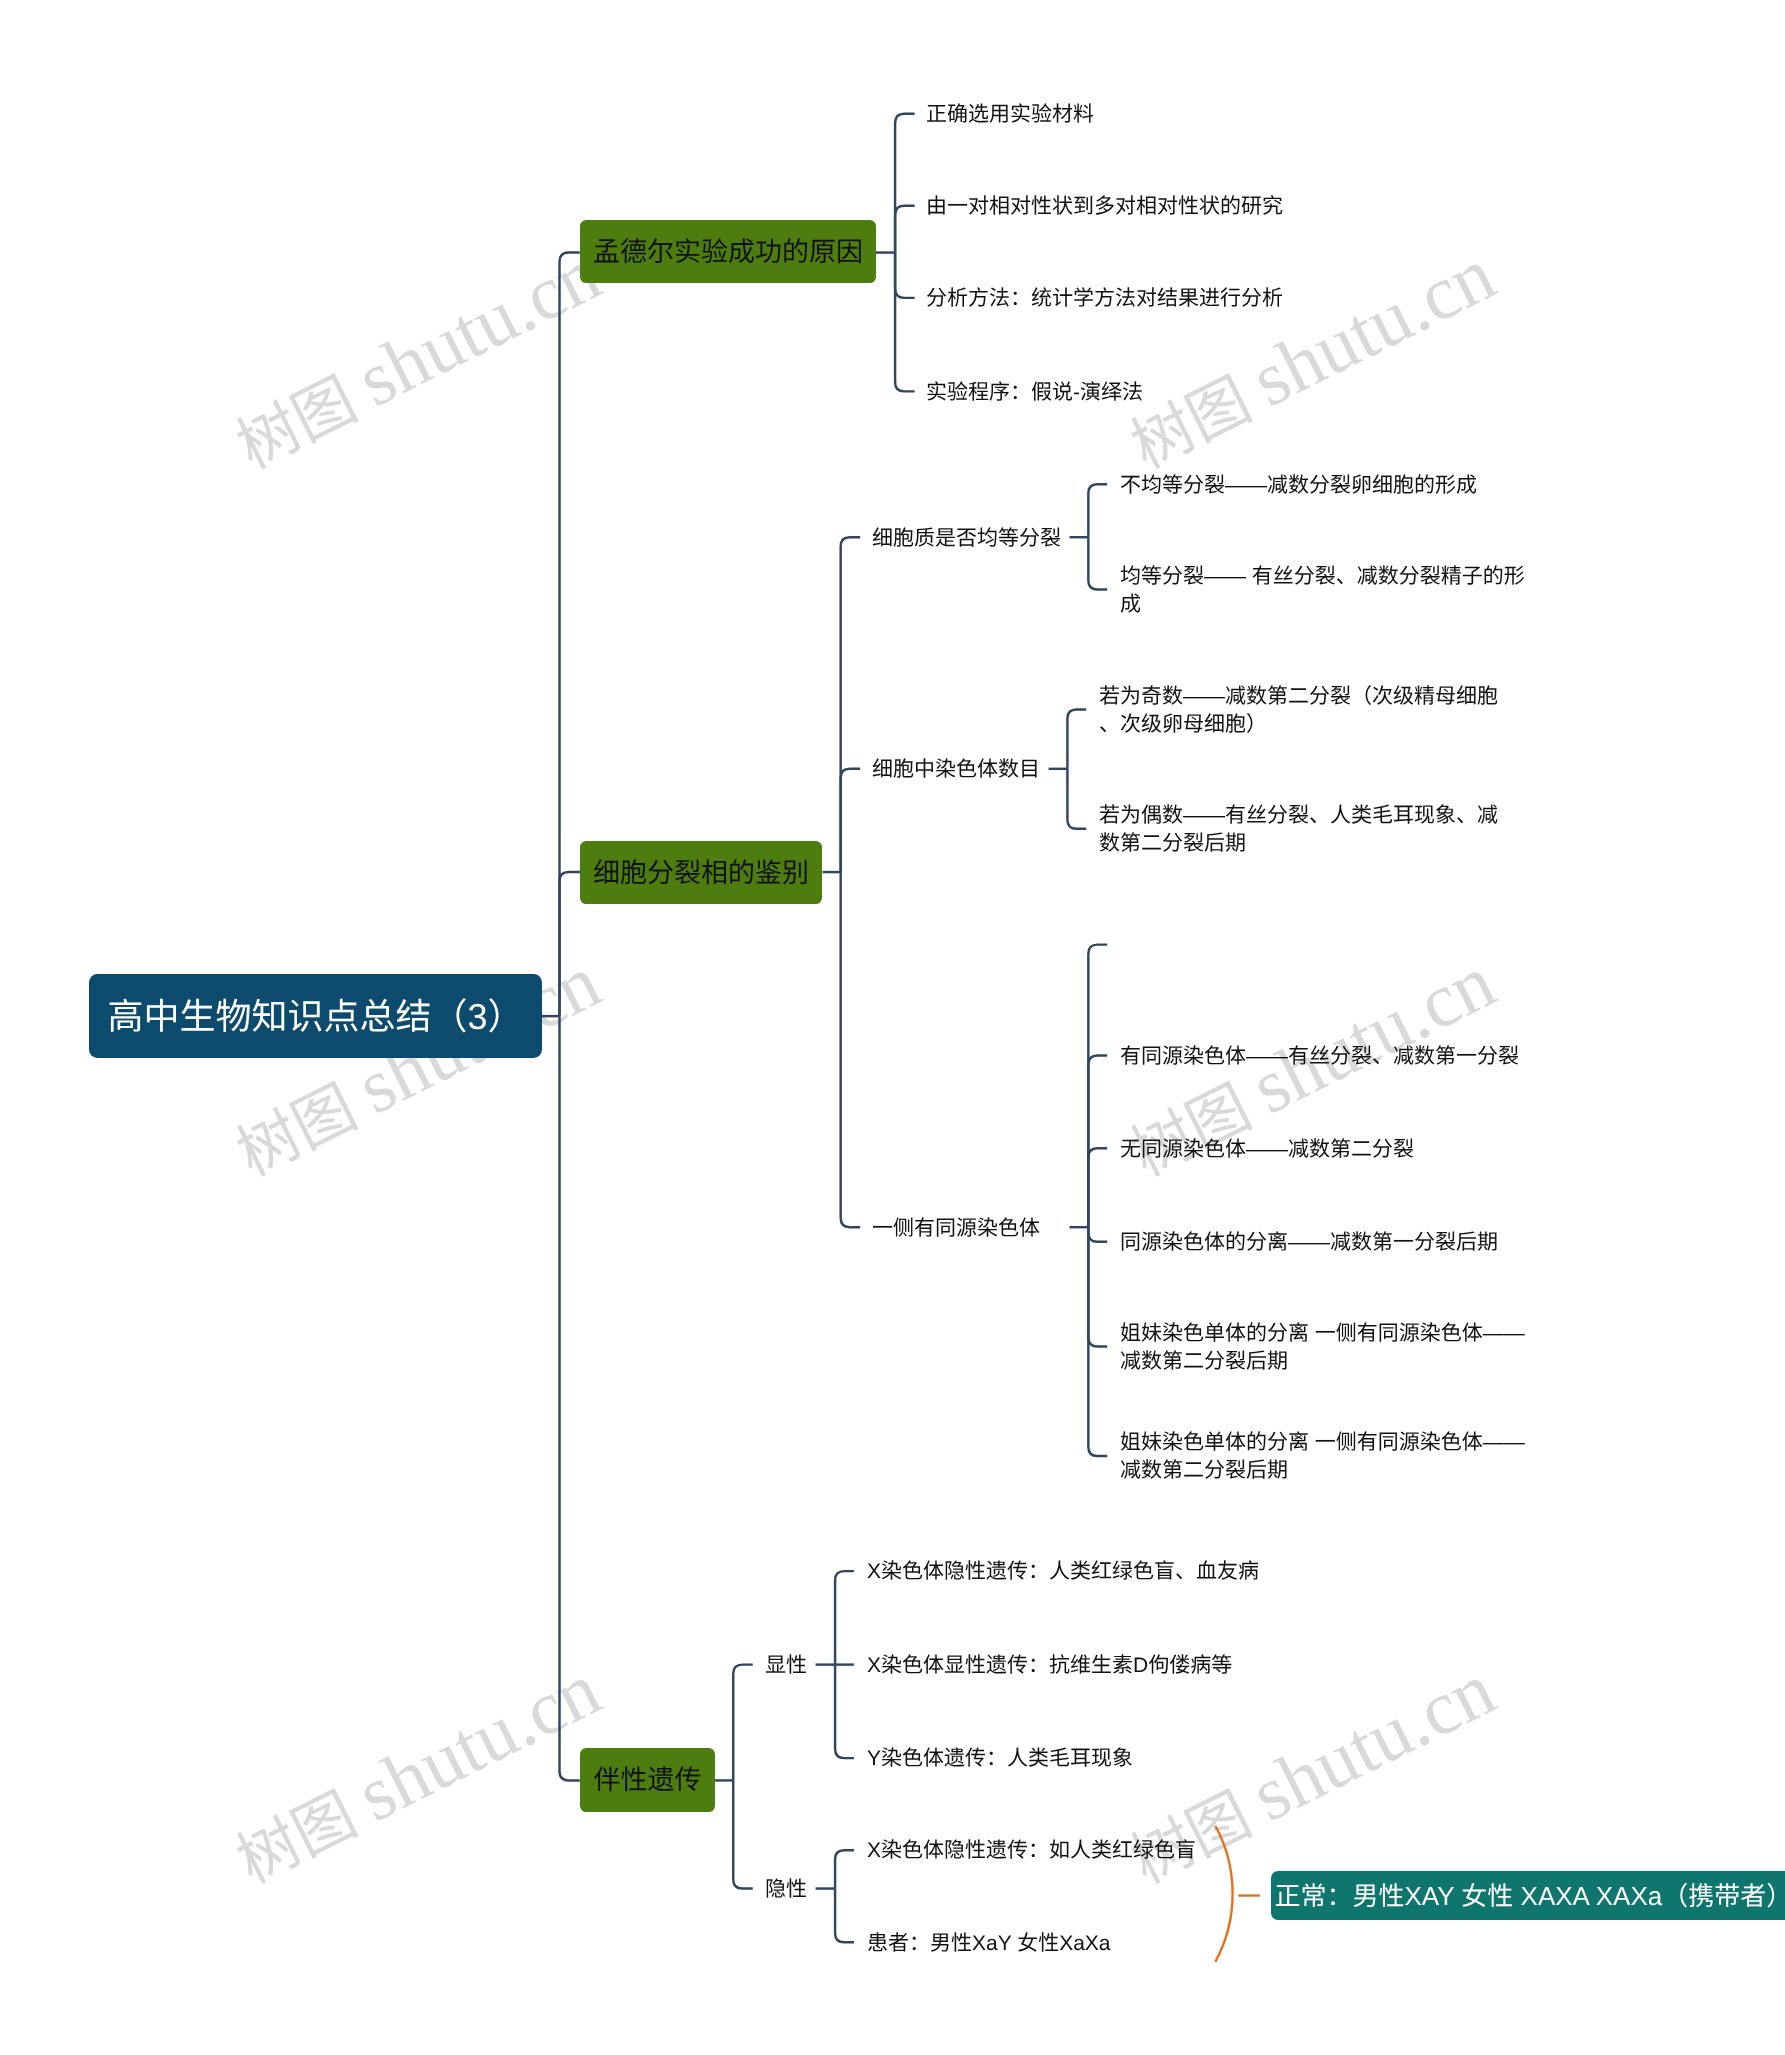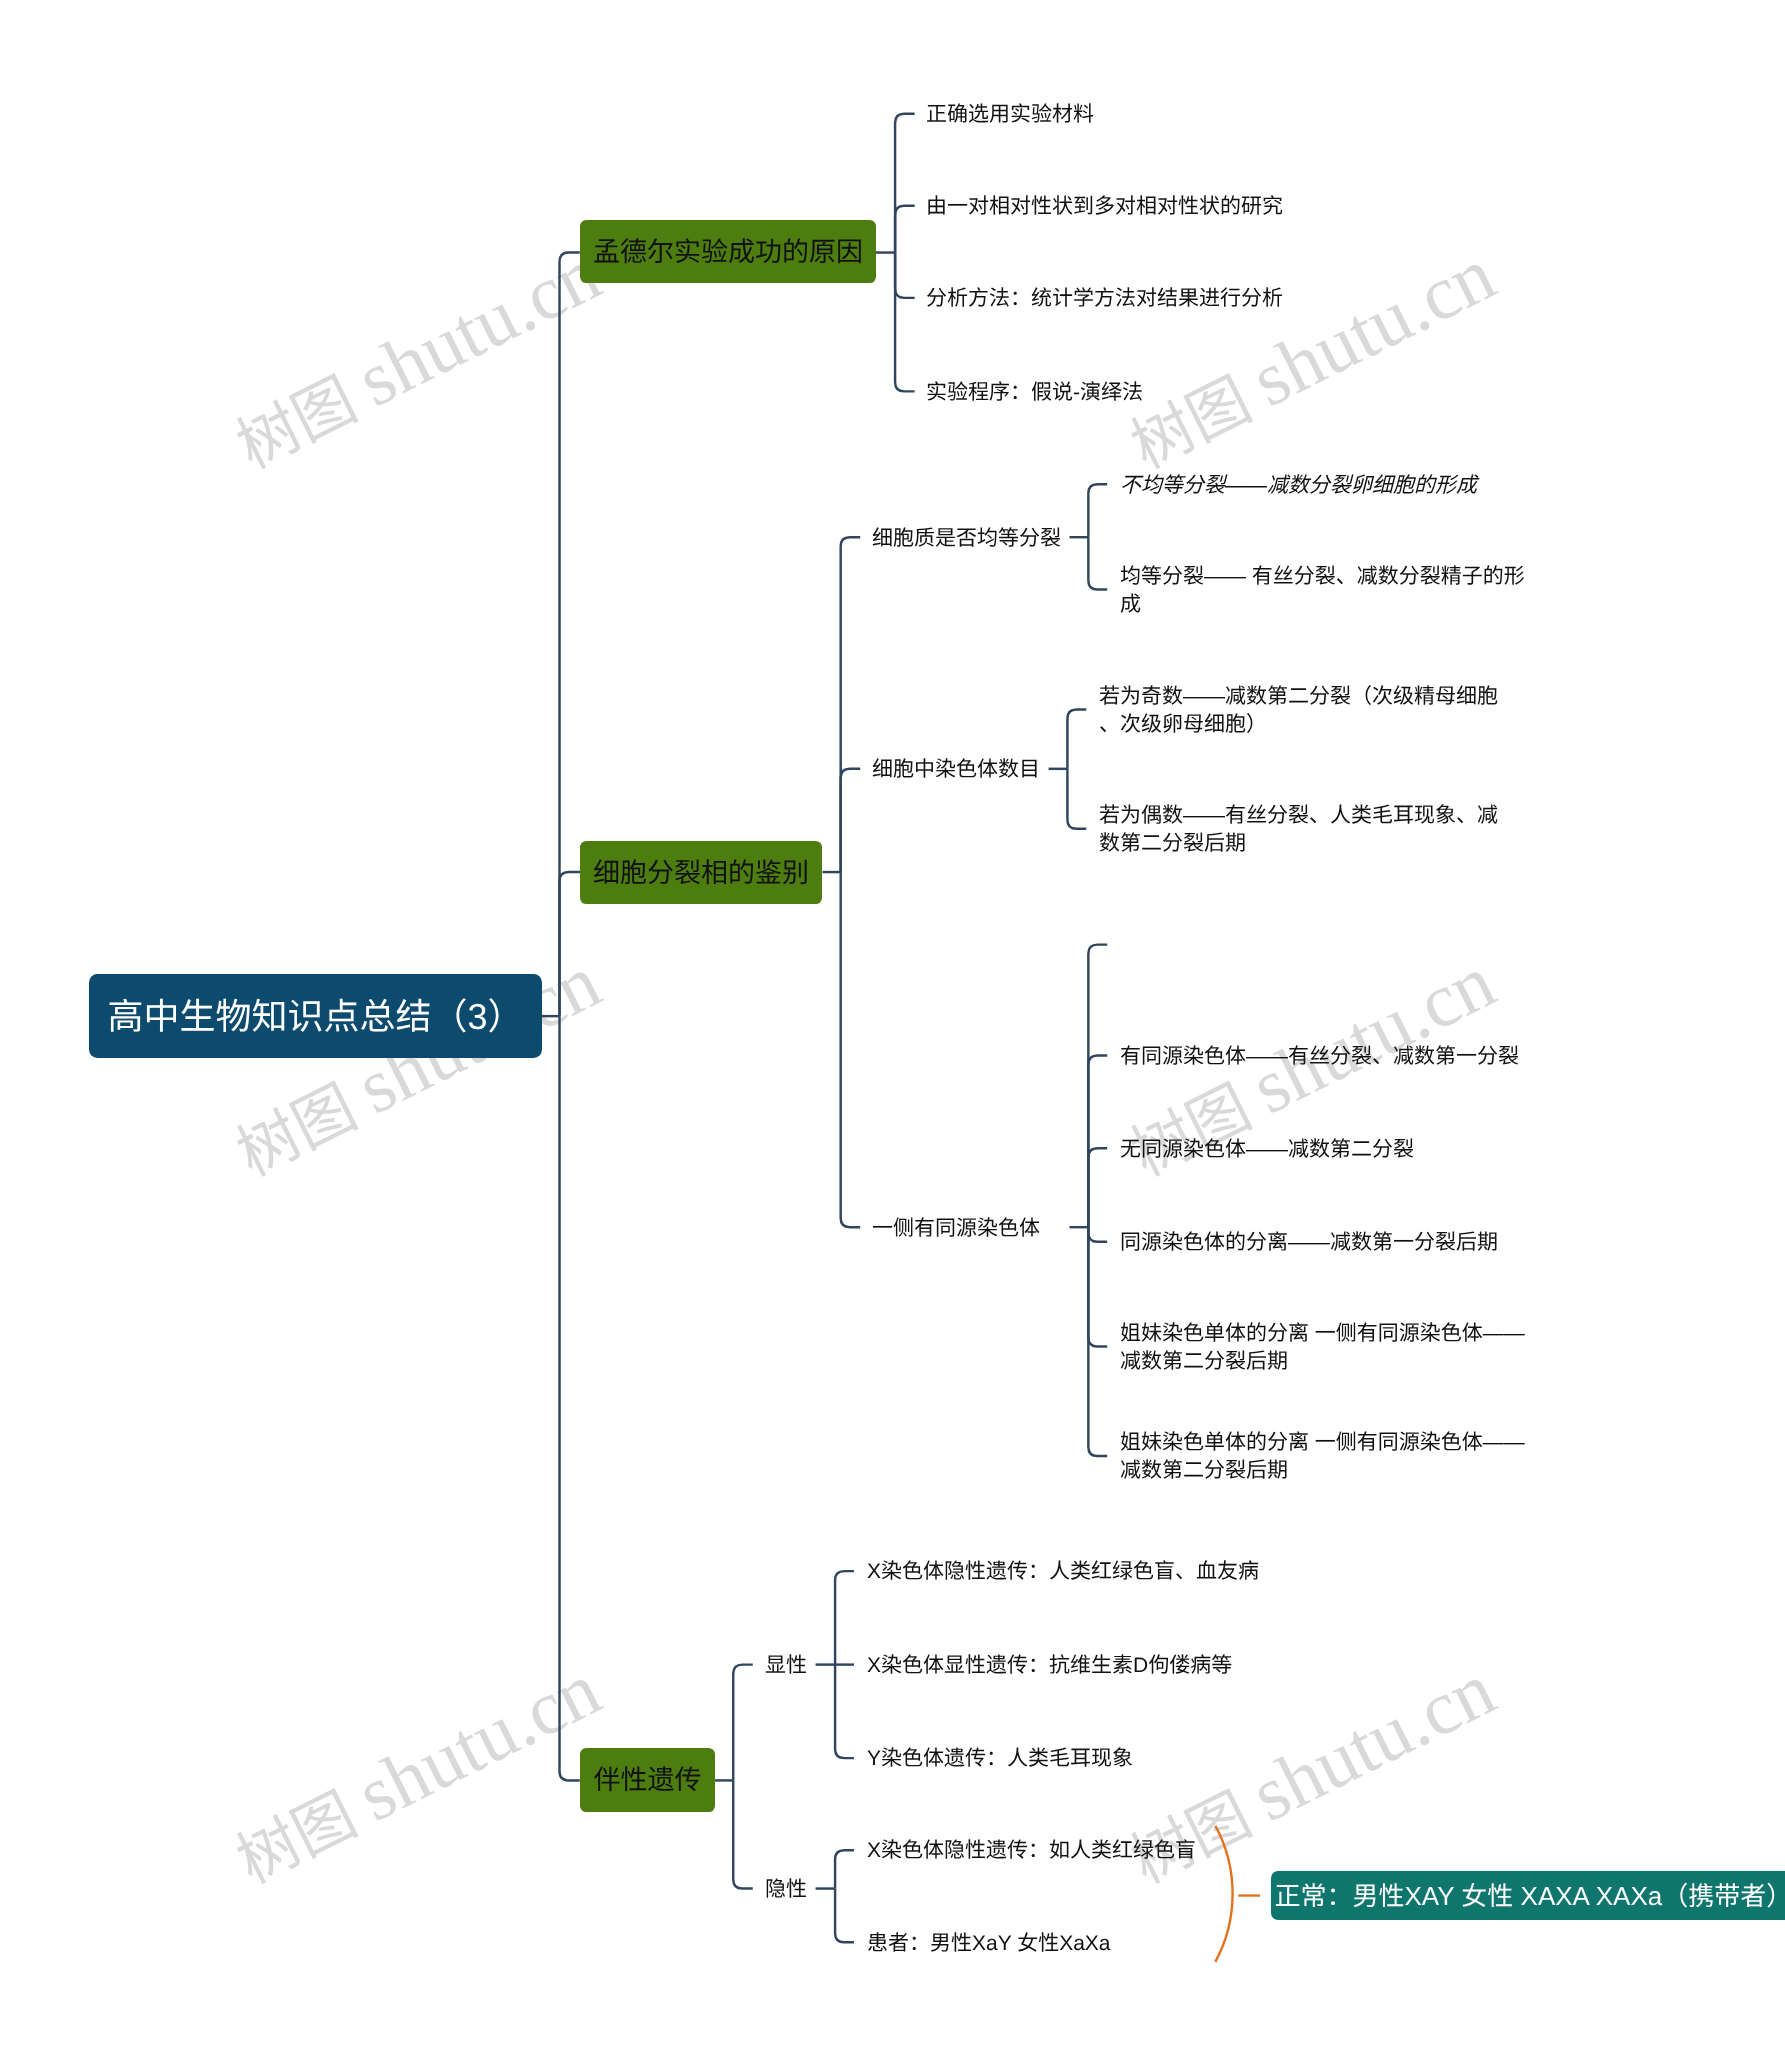--- a/index.html
+++ b/index.html
@@ -96,21 +96,21 @@
     </svg>
   <div id="node-layer">
     <div class="root-chip" style="left: 89px; top: 974px; width: 453px; height: 84px;">高中生物知识点总结（3）</div>
     <div class="chip" style="left: 580px; top: 220px; width: 296px; height: 63px;">孟德尔实验成功的原因</div>
     <div class="leaf" style="left: 926px; top: 101px;">正确选用实验材料</div>
     <div class="leaf" style="left: 926px; top: 193px;">由一对相对性状到多对相对性状的研究</div>
     <div class="leaf" style="left: 926px; top: 285px;">分析方法：统计学方法对结果进行分析</div>
     <div class="leaf" style="left: 926px; top: 379px;">实验程序：假说-演绎法</div>
     <div class="chip" style="left: 580px; top: 841px; width: 242px; height: 63px;">细胞分裂相的鉴别</div>
     <div class="mid" style="left: 872px; top: 525px; text-align: right;">细胞质是否均等分裂</div>
-    <div class="leaf" style="left: 1120px; top: 472px; font-style: italic;">不均等分裂——减数分裂卵细胞的形成</div>
+    <div class="leaf" style="left: 1120px; top: 472px;">不均等分裂——减数分裂卵细胞的形成</div>
     <div class="leaf" style="left: 1120px; top: 563px;">均等分裂—— 有丝分裂、减数分裂精子的形成</div>
     <div class="mid" style="left: 872px; top: 756px;">细胞中染色体数目</div>
     <div class="leaf" style="left: 1099px; top: 683px;">若为奇数——减数第二分裂（次级精母细胞、次级卵母细胞）</div>
     <div class="leaf" style="left: 1099px; top: 802px;">若为偶数——有丝分裂、人类毛耳现象、减数第二分裂后期</div>
     <div class="mid" style="left: 872px; top: 1215px;">一侧有同源染色体</div>
     <div class="leaf" style="left: 1120px; top: 1043px;">有同源染色体——有丝分裂、减数第一分裂</div>
     <div class="leaf" style="left: 1120px; top: 1136px;">无同源染色体——减数第二分裂</div>
     <div class="leaf" style="left: 1120px; top: 1229px;">同源染色体的分离——减数第一分裂后期</div>
     <div class="leaf" style="left: 1120px; top: 1320px;">姐妹染色单体的分离 一侧有同源染色体——减数第二分裂后期</div>
     <div class="leaf" style="left: 1120px; top: 1429px;">姐妹染色单体的分离 一侧有同源染色体——减数第二分裂后期</div>

